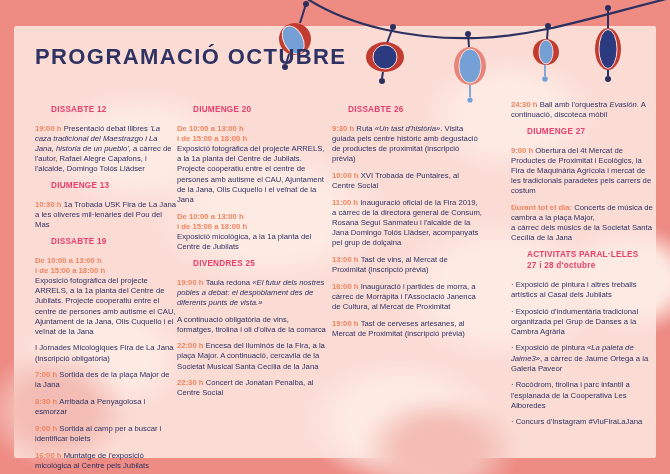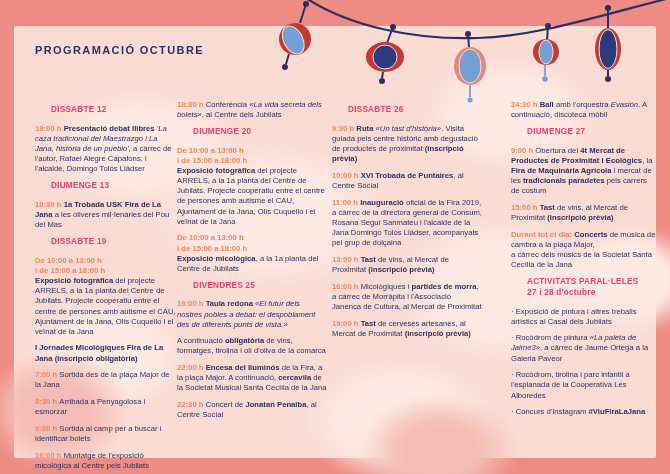--- a/index.html
+++ b/index.html
@@ -12,33 +12,33 @@
   .page{position:relative;width:670px;height:474px;overflow:hidden;
         background:var(--background,#ee8b83);
         font-family:"Liberation Sans", sans-serif;}
   .panel{position:absolute;left:14px;top:26px;right:14px;bottom:16px;
          background:var(--panel,#fbdcd5);border-radius:2px;}
   .cloud{position:absolute;border-radius:50%;
          background:radial-gradient(closest-side, var(--cloud,#fdeae3) 55%, rgba(253,234,227,0) 100%);
          filter:blur(4px);pointer-events:none;}
   .cloud-dark{background:radial-gradient(closest-side, var(--cloud_dark,#f3bdb5) 50%, rgba(243,189,181,0) 100%);}
   .title{position:absolute;left:35px;top:44px;margin:0;
-         font-size:11px;font-weight:700;letter-spacing:1.4px;
+         font-size:22px;font-weight:700;letter-spacing:1.4px;
          color:var(--navy,#2e3161);}
   .col{position:absolute;top:100px;}
   #col0{left:35px;width:142px;}
   #col1{left:177px;width:150px;}
   #col2{left:332px;width:150px;}
   #col3{left:511px;width:146px;}
   .entry{margin:0 0 6.5px;font-size:7.7px;line-height:1.32;
          color:var(--navy,#2e3161);white-space:pre-line;}
   .date{color:var(--crimson,#e7406e);font-weight:700;font-size:8.2px;
         letter-spacing:0.25px;margin:5px 16px 8px;}
   .seg-time{color:var(--time,#ef8460);font-weight:700;}
-  .seg-b{font-weight:700;margin-top:21px;}
+  .seg-b{font-weight:400;margin-top:21px;}
   .seg-i{font-style:italic;}
   .garland{position:absolute;left:278px;top:0;width:392px;height:104px;pointer-events:none;}
 </style>
 </head>
 <body>
 
 <div class="page">
   <div class="panel"></div>
 
   <div class="cloud" style="left:40px;top:88px;width:200px;height:120px;"></div>
@@ -113,50 +113,49 @@
       <p class="entry"><span class="seg-time">De 10:00 a 13:00 h
 i de 15:00 a 18:00 h
 </span><span class="seg-b">Exposició fotogràfica </span><span class="seg-n">del projecte ARRELS, a la 1a planta del Centre de Jubilats. Projecte cooperatiu entre el centre de persones amb autisme el CAU, Ajuntament de la Jana, Olis Cuquello i el veïnat de la Jana</span></p>
       <p class="entry"><span class="seg-b">I Jornades Micològiques Fira de La Jana (inscripció obligatòria)</span></p>
       <p class="entry"><span class="seg-time">7:00 h </span><span class="seg-n">Sortida des de la plaça Major de la Jana</span></p>
       <p class="entry"><span class="seg-time">8:30 h </span><span class="seg-n">Arribada a Penyagolosa i esmorzar</span></p>
       <p class="entry"><span class="seg-time">9:00 h </span><span class="seg-n">Sortida al camp per a buscar i identificar bolets</span></p>
       <p class="entry"><span class="seg-time">16:00 h </span><span class="seg-n">Muntatge de l'exposició micològica al Centre pels Jubilats</span></p>
     </div>
   <div class="col" id="col1">
-      <p class="entry"><span class="seg-time">18:30 h </span><span class="seg-n">Conferència </span><span class="seg-i">«La vida secreta dels bolets»</span><span class="seg-n">, al Centre dels Jubilats</span></p>
       <p class="entry date">DIUMENGE 20</p>
       <p class="entry"><span class="seg-time">De 10:00 a 13:00 h
 i de 15:00 a 18:00 h
 </span><span class="seg-b">Exposició fotogràfica </span><span class="seg-n">del projecte ARRELS, a la 1a planta del Centre de Jubilats. Projecte cooperatiu entre el centre de persones amb autisme el CAU, Ajuntament de la Jana, Olis Cuquello i el veïnat de la Jana</span></p>
       <p class="entry"><span class="seg-time">De 10:00 a 13:00 h
 i de 15:00 a 18:00 h
 </span><span class="seg-b">Exposició micològica</span><span class="seg-n">, a la 1a planta del Centre de Jubilats</span></p>
       <p class="entry date">DIVENDRES 25</p>
       <p class="entry"><span class="seg-time">19:00 h </span><span class="seg-b">Taula redona </span><span class="seg-i">«El futur dels nostres pobles a debat: el despoblament des de diferents punts de vista.»</span></p>
       <p class="entry"><span class="seg-n">A continuació </span><span class="seg-b">obligatòria </span><span class="seg-n">de vins, formatges, tirolina i oli d'oliva de la comarca</span></p>
       <p class="entry"><span class="seg-time">22:00 h </span><span class="seg-b">Encesa del lluminós </span><span class="seg-n">de la Fira, a la plaça Major. A continuació, </span><span class="seg-b">cercavila </span><span class="seg-n">de la Societat Musical Santa Cecília de la Jana</span></p>
       <p class="entry"><span class="seg-time">22:30 h </span><span class="seg-n">Concert de </span><span class="seg-b">Jonatan Penalba</span><span class="seg-n">, al Centre Social</span></p>
     </div>
   <div class="col" id="col2">
       <p class="entry date">DISSABTE 26</p>
       <p class="entry"><span class="seg-time">9:30 h </span><span class="seg-b">Ruta </span><span class="seg-i">«Un tast d'història»</span><span class="seg-n">. Visita guiada pels centre històric amb degustació de productes de proximitat </span><span class="seg-b">(inscripció prèvia)</span></p>
       <p class="entry"><span class="seg-time">10:00 h </span><span class="seg-b">XVI Trobada de Puntaires</span><span class="seg-n">, al Centre Social</span></p>
       <p class="entry"><span class="seg-time">11:00 h </span><span class="seg-b">Inauguració </span><span class="seg-n">oficial de la Fira 2019, a càrrec de la directora general de Consum, Rosana Seguí Sanmateu i l'alcalde de la Jana Domingo Tolós Lládser, acompanyats pel grup de dolçaina</span></p>
       <p class="entry"><span class="seg-time">13:00 h </span><span class="seg-b">Tast </span><span class="seg-n">de vins, al Mercat de Proximitat </span><span class="seg-b">(inscripció prèvia)</span></p>
-      <p class="entry"><span class="seg-time">16:00 h </span><span class="seg-n">Micològiques i </span><span class="seg-b">partides de morra</span><span class="seg-n">, a càrrec de Morràpita i l'Associació Janenca de Cultura, al Mercat de Proximitat</span></p>
+      <p class="entry"><span class="seg-time">16:00 h </span><span class="seg-n">Inauguració i </span><span class="seg-b">partides de morra</span><span class="seg-n">, a càrrec de Morràpita i l'Associació Janenca de Cultura, al Mercat de Proximitat</span></p>
       <p class="entry"><span class="seg-time">19:00 h </span><span class="seg-b">Tast </span><span class="seg-n">de cerveses artesanes, al Mercat de Proximitat </span><span class="seg-b">(inscripció prèvia)</span></p>
     </div>
   <div class="col" id="col3">
       <p class="entry"><span class="seg-time">24:30 h </span><span class="seg-b">Ball </span><span class="seg-n">amb l'orquestra </span><span class="seg-i">Evasión</span><span class="seg-n">. A continuació, discoteca mòbil</span></p>
       <p class="entry date">DIUMENGE 27</p>
       <p class="entry"><span class="seg-time">9:00 h </span><span class="seg-n">Obertura del </span><span class="seg-b">4t Mercat de Productes de Proximitat i Ecològics</span><span class="seg-n">, la </span><span class="seg-b">Fira de Maquinària Agrícola </span><span class="seg-n">i mercat de les </span><span class="seg-b">tradicionals paradetes </span><span class="seg-n">pels carrers de costum</span></p>
-      <p class="entry"><span class="seg-time">15:00 h </span><span class="seg-b">Tast </span><span class="seg-n">de vins, al Mercat de Proximitat </span><span class="seg-b">(inscripció prèvia)</span></p>
       <p class="entry"><span class="seg-time">Durant tot el dia: </span><span class="seg-b">Concerts </span><span class="seg-n">de música de cambra a la plaça Major,
 a càrrec dels músics de la Societat Santa Cecília de la Jana</span></p>
       <p class="entry date">ACTIVITATS PARAL·LELES
 27 i 28 d'octubre</p>
       <p class="entry"><span class="seg-n">· Exposició de pintura i altres treballs artístics al Casal dels Jubilats</span></p>
-      <p class="entry"><span class="seg-n">· Rocòdrom de pintura </span><span class="seg-i">«La paleta de Jaime3»</span><span class="seg-n">, a càrrec de Jaume Ortega a la Galeria Paveor</span></p>
+      <p class="entry"><span class="seg-n">· Exposició d'indumentària tradicional organitzada pel Grup de Danses a la Cambra Agrària</span></p>
+      <p class="entry"><span class="seg-n">· Exposició de pintura </span><span class="seg-i">«La paleta de Jaime3»</span><span class="seg-n">, a càrrec de Jaume Ortega a la Galeria Paveor</span></p>
       <p class="entry"><span class="seg-n">· Rocòdrom, tirolina i parc infantil a l'esplanada de la Cooperativa Les Alboredes</span></p>
       <p class="entry"><span class="seg-n">· Concurs d'Instagram </span><span class="seg-b">#ViuFiraLaJana</span></p>
     </div>
 </div>
 
 </body></html>

